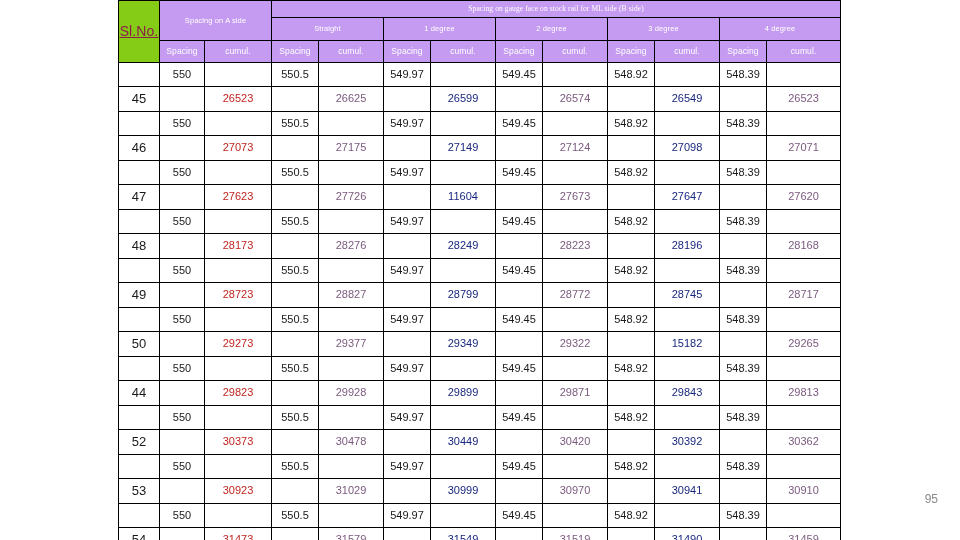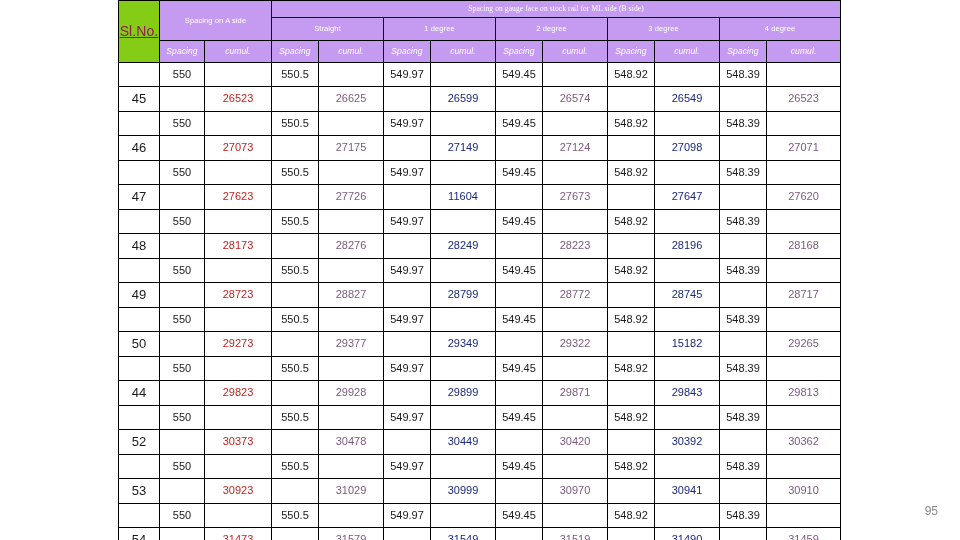--- a/index.html
+++ b/index.html
@@ -59,21 +59,20 @@
   .hdr-band {
     height: 16px;
     font-family: Liberation Serif, serif;
   }
   .hdr-group {
     height: 22px;
   }
   .hdr-sub {
     height: 21px;
     font-size: 8.5px;
-    font-style: italic;
   }
   .hdr-slno {
     background: #84cc16;
     color: #8e1f4a;
     font-weight: bold;
     font-size: 14px;
     line-height: 1.25;
     white-space: normal;
     padding: 0 2px;
     text-decoration: underline;
@@ -113,21 +112,21 @@
     font-weight: bold;
   }
   .c-red    { color: #c0241f; }
   .c-mauve  { color: #7b5a7e; }
   .c-navy   { color: #19277e; }
 
   
   #page-num {
     position: absolute;
     right: 22px;
-    bottom: 22px;
+    bottom: 34px;
     font-size: 12px;
     color: #8a8a8a;
     font-family: "Liberation Sans", sans-serif;
   }
 </style>
 </head>
 <body>
 
 <div id="slide">
 

